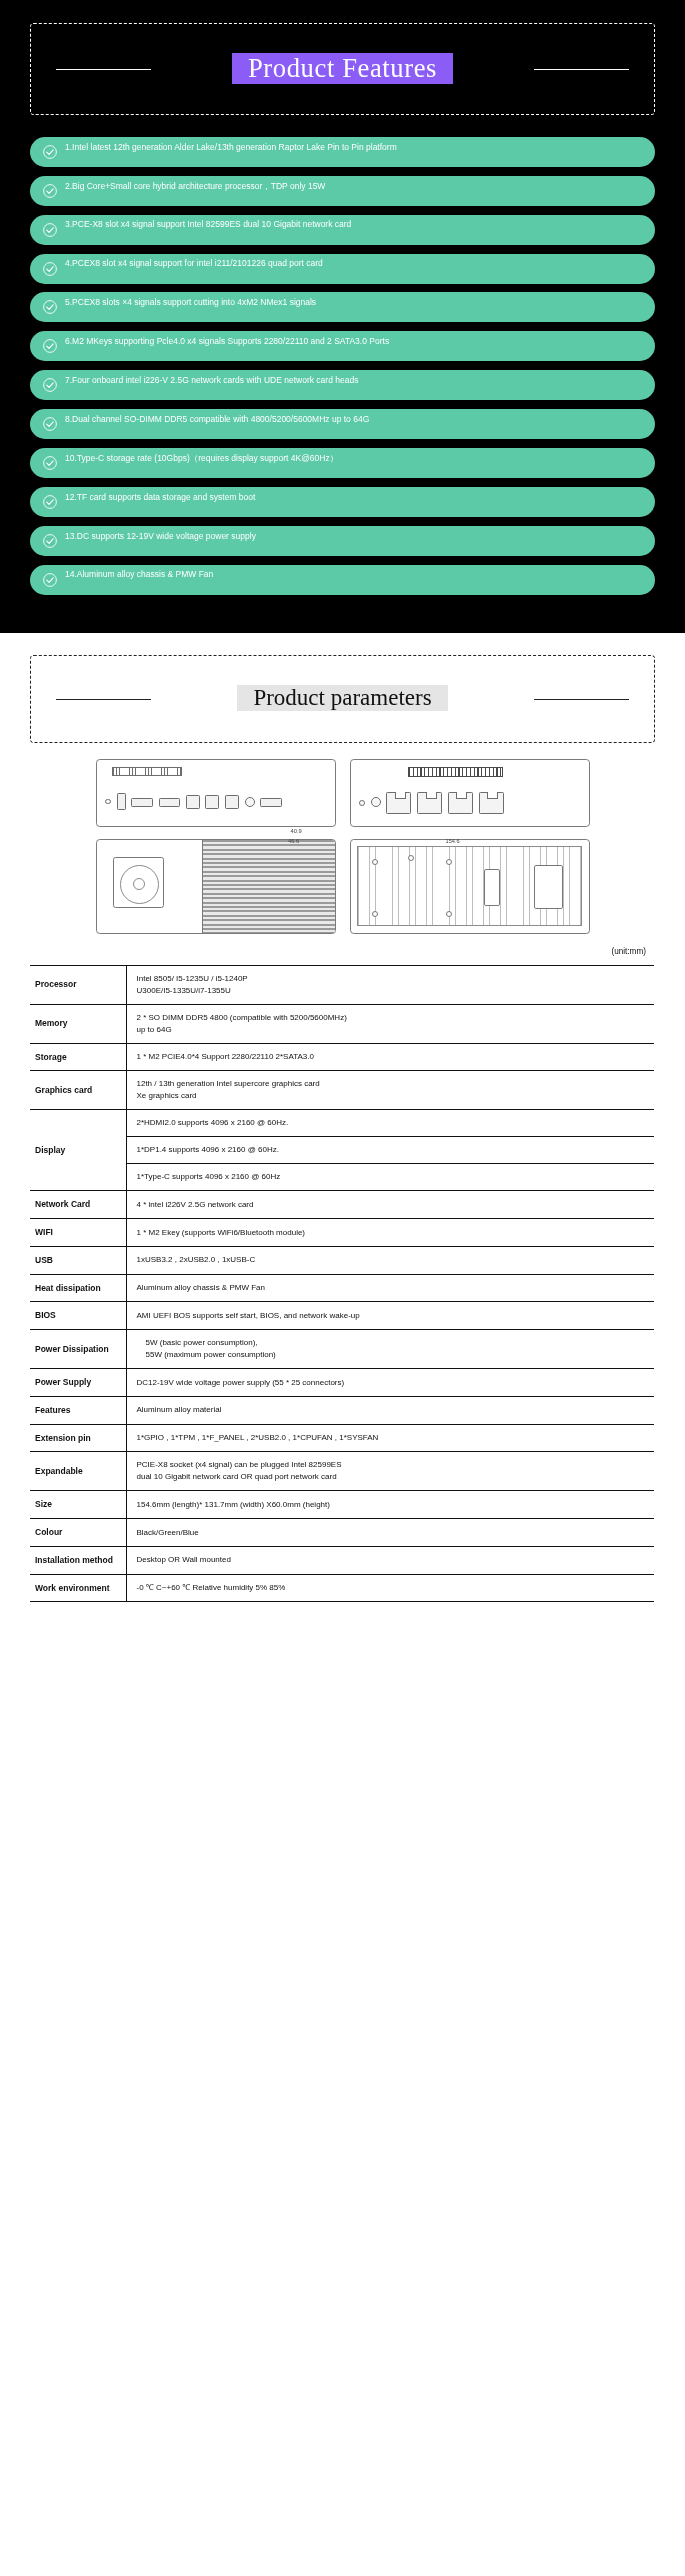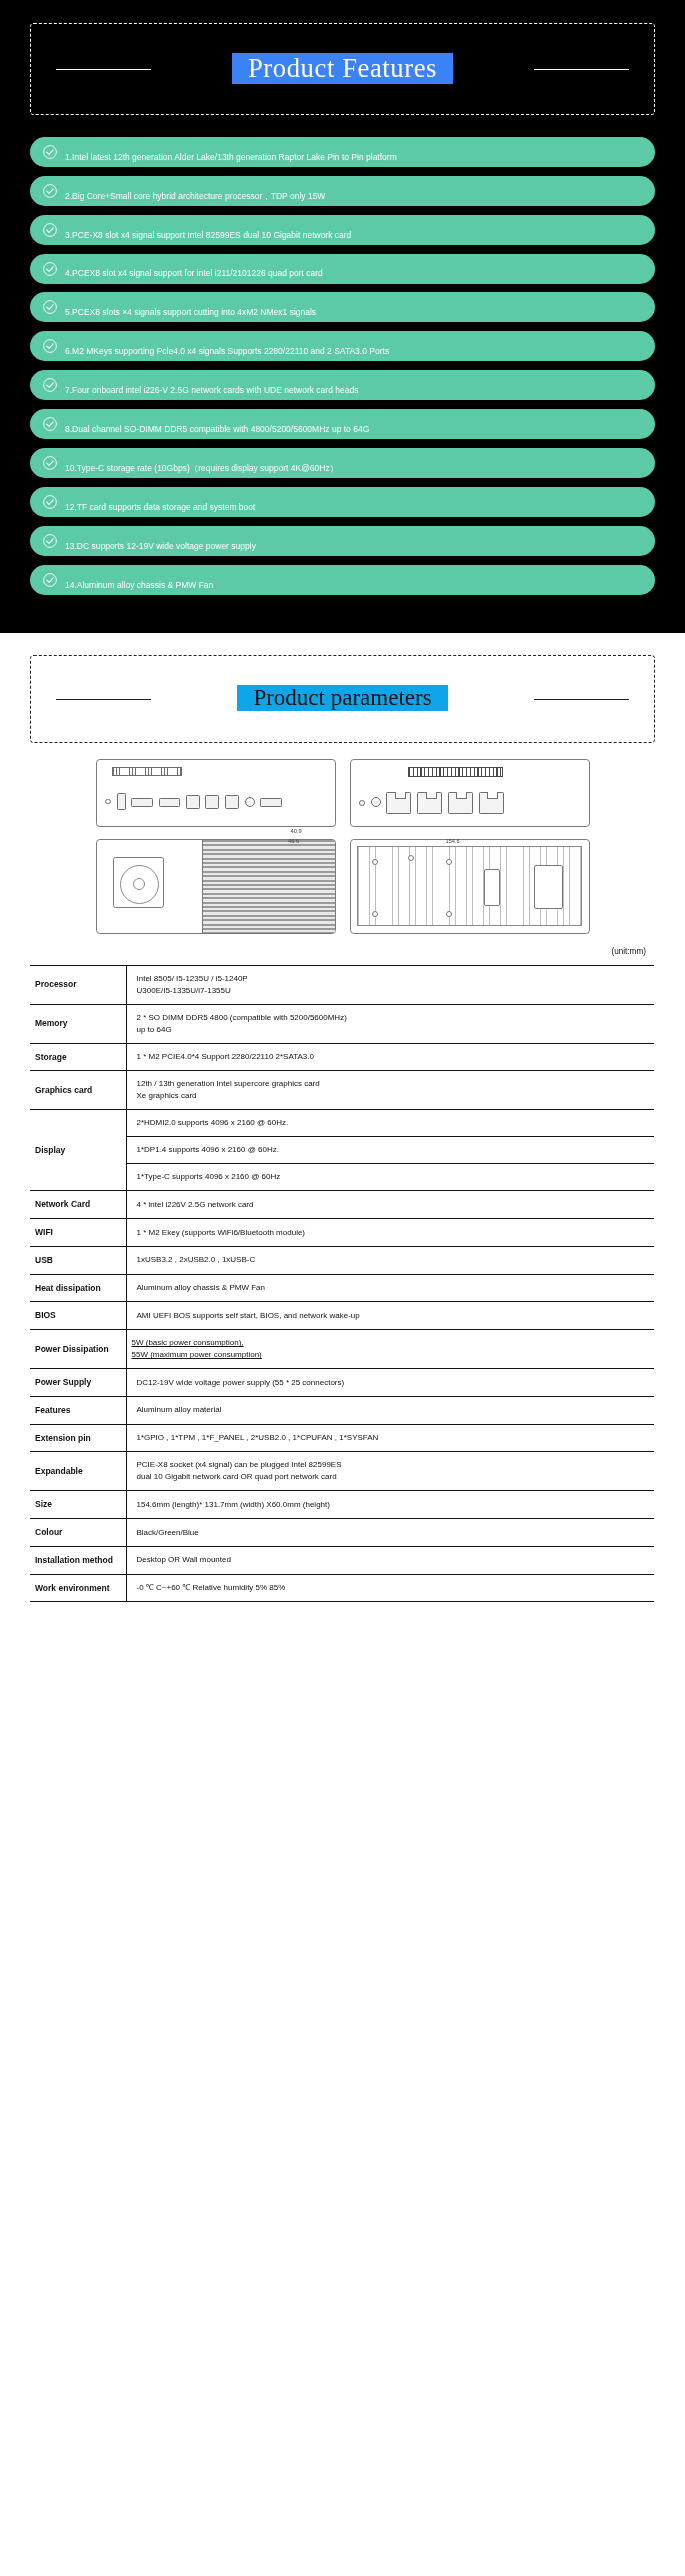--- a/index.html
+++ b/index.html
@@ -32,21 +32,21 @@
     justify-content: center;
   }
   .features-title {
     color: #ffffff;
     font-size: 26.6px;
     font-weight: 400;
     letter-spacing: 0.6px;
     font-family: "Liberation Serif", serif;
     padding: 0 16.4px;
     z-index: 2;
-    background: #3b82f6;
+    background: #8b5cf6;
   }
   .title-rule {
     position: absolute;
     top: 50%;
     height: 0.6px;
     background: #ffffff;
     width: 95px;
   }
   .title-rule.left { left: 25px; }
   .title-rule.right { right: 25px; }
@@ -54,21 +54,21 @@
   .feature-list {
     margin: 0 30px;
   }
   .feature-item {
     position: relative;
     background: #5cc9a7;
     border-radius: 16.4px;
     margin-bottom: 8.9px;
     min-height: 30px;
     display: flex;
-    align-items: flex-end;
+    align-items: flex-start;
     padding: 3.8px 14px 3.8px 35px;
     color: #ffffff;
     font-size: 8.5px;
     line-height: 1.45;
   }
   .feature-item.tall { min-height: 35px; }
   .check-icon {
     position: absolute;
     left: 12.7px;
     top: 50%;
@@ -96,21 +96,21 @@
     display: flex;
     align-items: center;
     justify-content: center;
   }
   .params-title {
     color: #111111;
     font-size: 23px;
     font-weight: 400;
     font-family: "Liberation Serif", serif;
     padding: 0 16.4px;
-    background: #0ea5e9;
+    background: #e5e5e5;
     z-index: 2;
   }
   .params-title-wrap .title-rule { background: #222; }
 
   
   .drawings {
     margin: 0 30px;
   }
   .draw-row {
     display: flex;
@@ -480,21 +480,21 @@
         <tr>
           <td class="label">Heat dissipation</td>
           <td class="value">Aluminum alloy chassis &amp; PMW Fan</td>
         </tr>
         <tr>
           <td class="label">BIOS</td>
           <td class="value">AMI UEFI BOS supports self start, BIOS, and network wake-up</td>
         </tr>
         <tr>
           <td class="label">Power Dissipation</td>
-          <td class="value" style="white-space:pre-line; padding-left:5px;text-decoration:underline;">5W (basic power consumption),
+          <td class="value" style="white-space:pre-line; padding-left:19px;">5W (basic power consumption),
 55W (maximum  power consumption)</td>
         </tr>
         <tr>
           <td class="label">Power Supply</td>
           <td class="value">DC12-19V wide voltage power supply (55 * 25 connectors)</td>
         </tr>
         <tr>
           <td class="label">Features</td>
           <td class="value">Aluminum alloy material</td>
         </tr>

